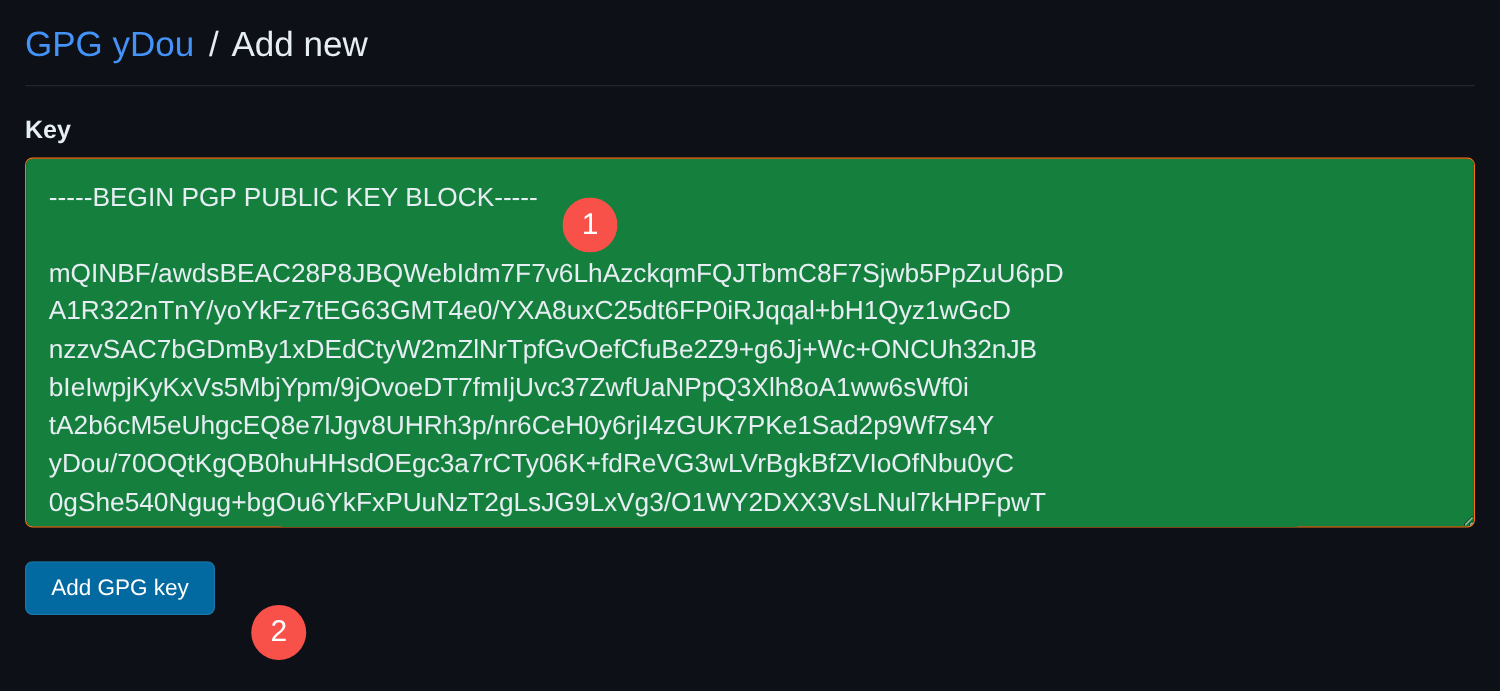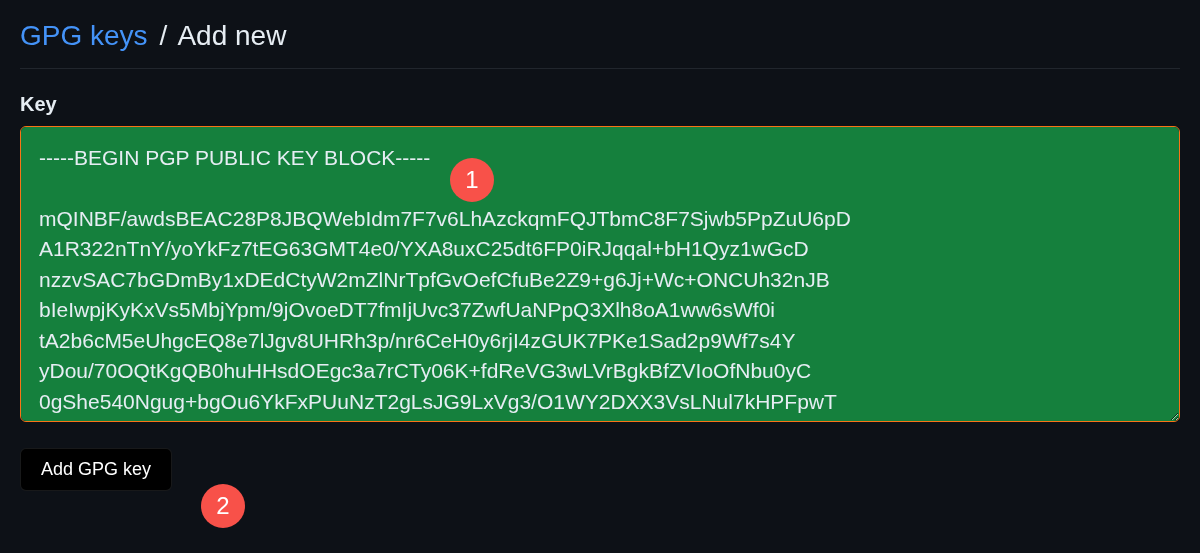--- a/index.html
+++ b/index.html
@@ -54,21 +54,21 @@
       color: #e6edf3;
       font-size: 21px;
       font-family: -apple-system, BlinkMacSystemFont, "Segoe UI", Helvetica, Arial, sans-serif;
       padding: 16px 18px;
       line-height: 1.45;
       resize: vertical;
       overflow-y: scroll;
     }
     .submit-button {
       margin-top: 22px;
-      background-color: #000000;
+      background-color: #0369a1;
       color: #ffffff;
       border: 1px solid rgba(240, 246, 252, 0.1);
       border-radius: 6px;
       padding: 10px 20px;
       font-size: 18px;
       font-weight: 500;
       cursor: pointer;
     }
     .annotation-badge {
       position: absolute;
@@ -104,21 +104,21 @@
       border-radius: 7px;
       border: 3px solid #161b22;
     }
   </style>
 </head>
 <body>
 
 
 
 <div class="breadcrumb">
-  <span class="breadcrumb-link">GPG keys</span>
+  <span class="breadcrumb-link">GPG yDou</span>
   <span class="breadcrumb-separator">/</span>
   <span class="breadcrumb-current">Add new</span>
 </div>
 
 <label class="field-label">Key</label>
 
 <div class="textarea-wrapper">
   <textarea class="key-textarea" style="">-----BEGIN PGP PUBLIC KEY BLOCK-----
 
 mQINBF/awdsBEAC28P8JBQWebIdm7F7v6LhAzckqmFQJTbmC8F7Sjwb5PpZuU6pD

